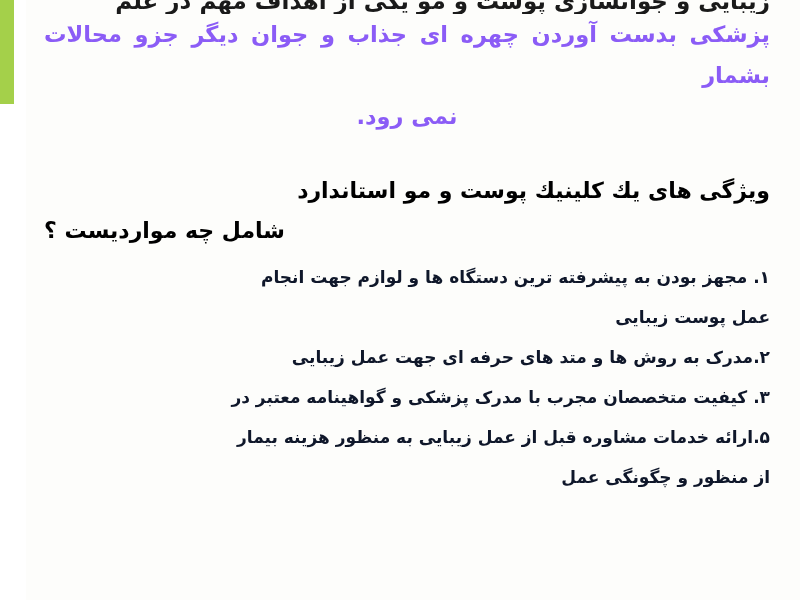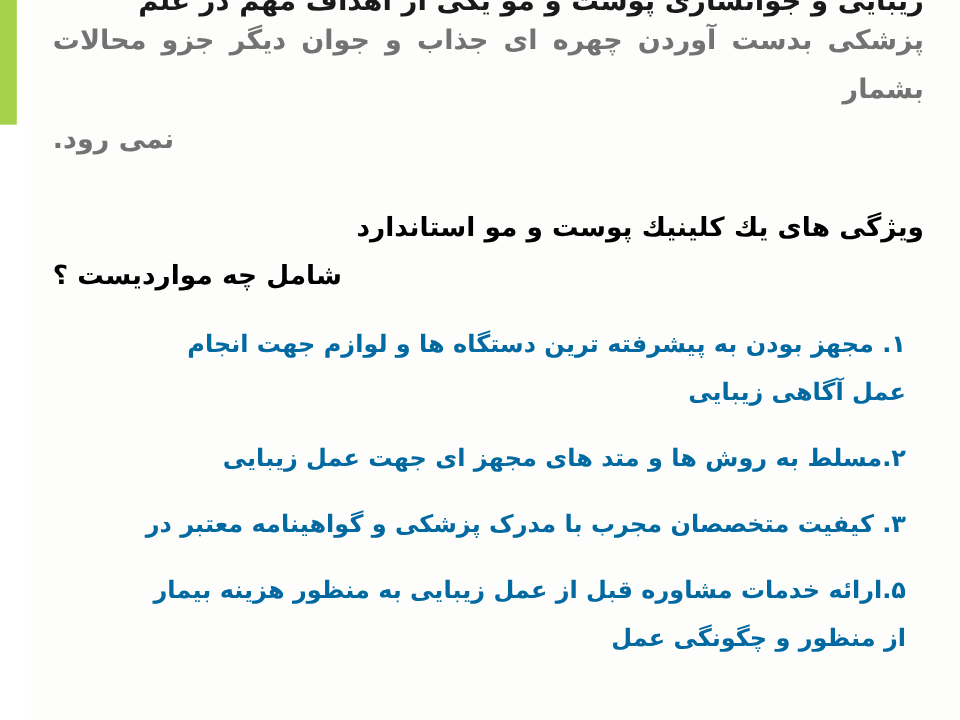--- a/index.html
+++ b/index.html
@@ -68,26 +68,26 @@
     color: #1a1a1a;
     white-space: nowrap;
     font-weight: 600;
     letter-spacing: 0px;
   }
 
   p.body-line {
     margin: 0;
     font-size: 22.5px;
     line-height: 41px;
-    color: #737373;
+    color: #8b5cf6;
     text-align: justify;
     font-weight: 600;
   }
   p.body-line.last {
-    text-align: left;
+    text-align: center;
   }
 
   h2.heading {
     margin: 34px 0 0 0;
     font-size: 22px;
     line-height: 40px;
     font-weight: 700;
     color: #000000;
     text-align: justify;
     letter-spacing: 0.3px;
@@ -96,26 +96,26 @@
     display: block;
     text-align: left;
   }
 
   ol.items {
     list-style: none;
     margin: 6px 0 0 0;
     padding: 0;
   }
   ol.items li {
-    font-size: 20px;
+    font-size: 17px;
     line-height: 40px;
-    color: #0369a1;
+    color: #0f172a;
     font-weight: 600;
     text-align: justify;
-    margin: 15px;
+    margin: 0;
   }
   ol.items li .num {
     font-weight: 700;
   }
   ol.items li .cont {
     display: block;
     text-align: right;
   }
   .justify-fix {
     display: inline-block;
@@ -147,24 +147,24 @@
     </p>
 
     <h2 class="heading">
       <span class="justify-fix">ویژگی  های  یك  كلینیك  پوست  و  مو  استاندارد</span>
       <span class="line2">شامل چه مواردیست ؟</span>
     </h2>
 
     <ol class="items">
       <li>
         <span class="justify-fix"><span class="num">۱</span><span>. مجهز بودن به پیشرفته ترین دستگاه ها و لوازم جهت انجام</span></span>
-        <span class="cont">عمل آگاهی زیبایی</span>
+        <span class="cont">عمل پوست زیبایی</span>
       </li>
       <li>
-        <span class="cont"><span class="num">۲</span><span>.مسلط به روش ها و متد های مجهز ای جهت عمل زیبایی</span></span>
+        <span class="cont"><span class="num">۲</span><span>.مدرک به روش ها و متد های حرفه ای جهت عمل زیبایی</span></span>
       </li>
       <li>
         <span class="justify-fix"><span class="num">۳</span><span>. کیفیت متخصصان مجرب با مدرک پزشکی و گواهینامه معتبر در</span></span>
       </li>
       <li>
         <span class="justify-fix"><span class="num">۵</span><span>.ارائه خدمات مشاوره قبل از عمل زیبایی به منظور هزینه بیمار</span></span>
         <span class="cont">از منظور و چگونگی عمل</span>
       </li>
     </ol>
 

